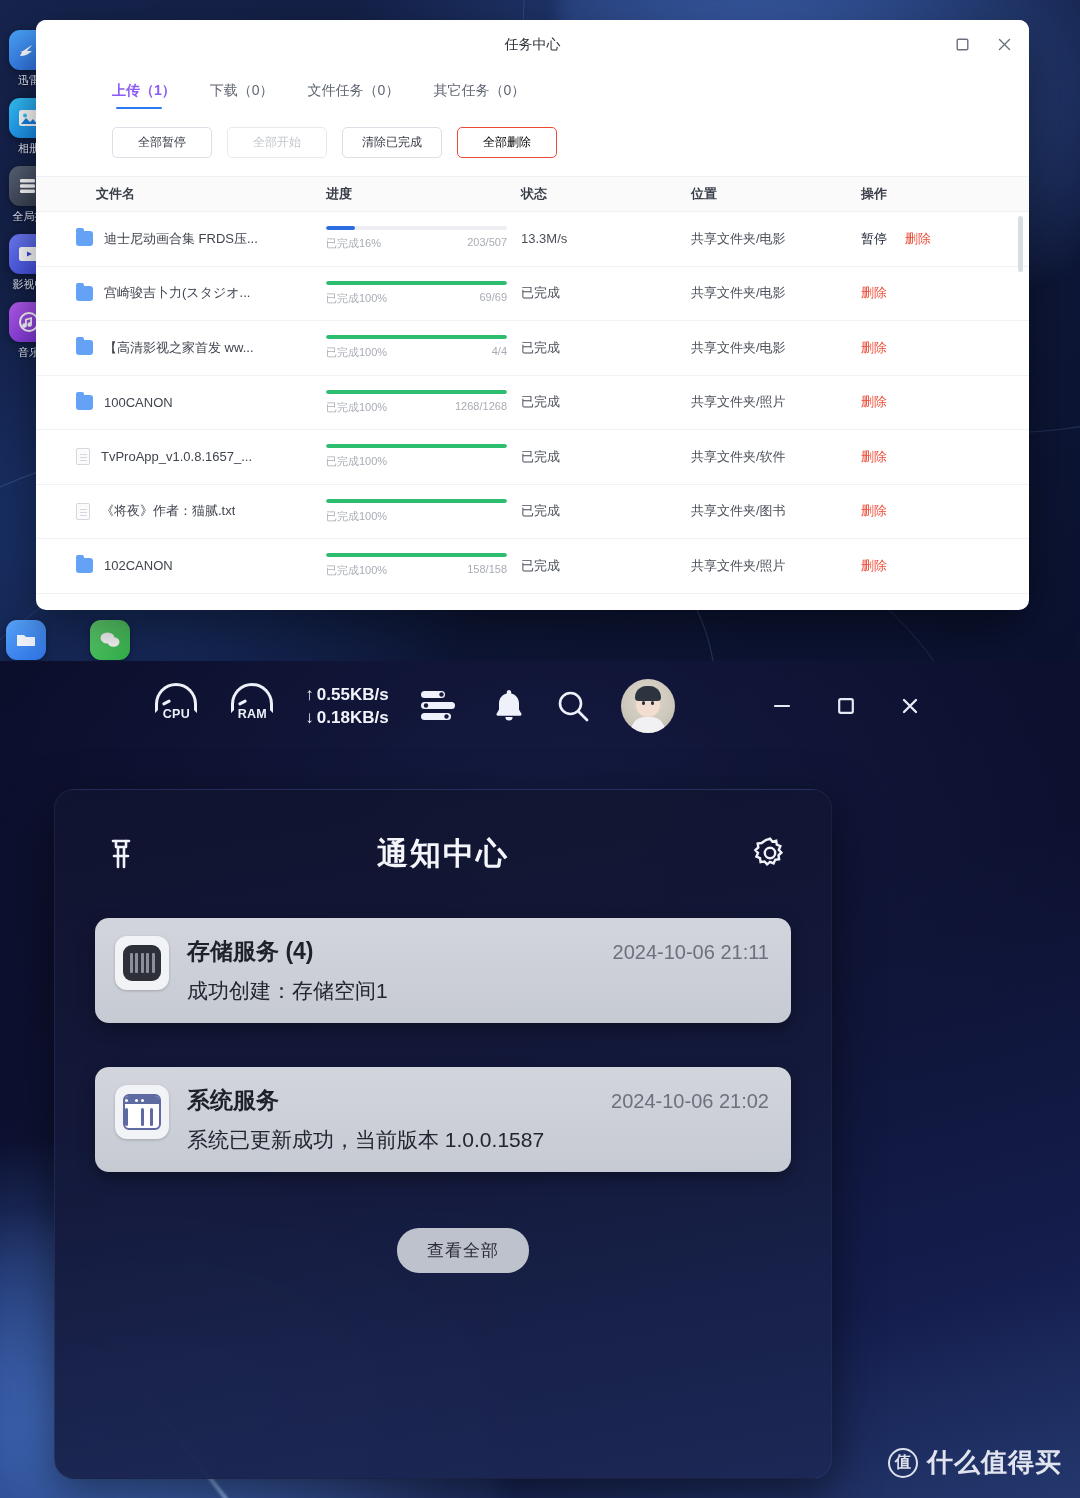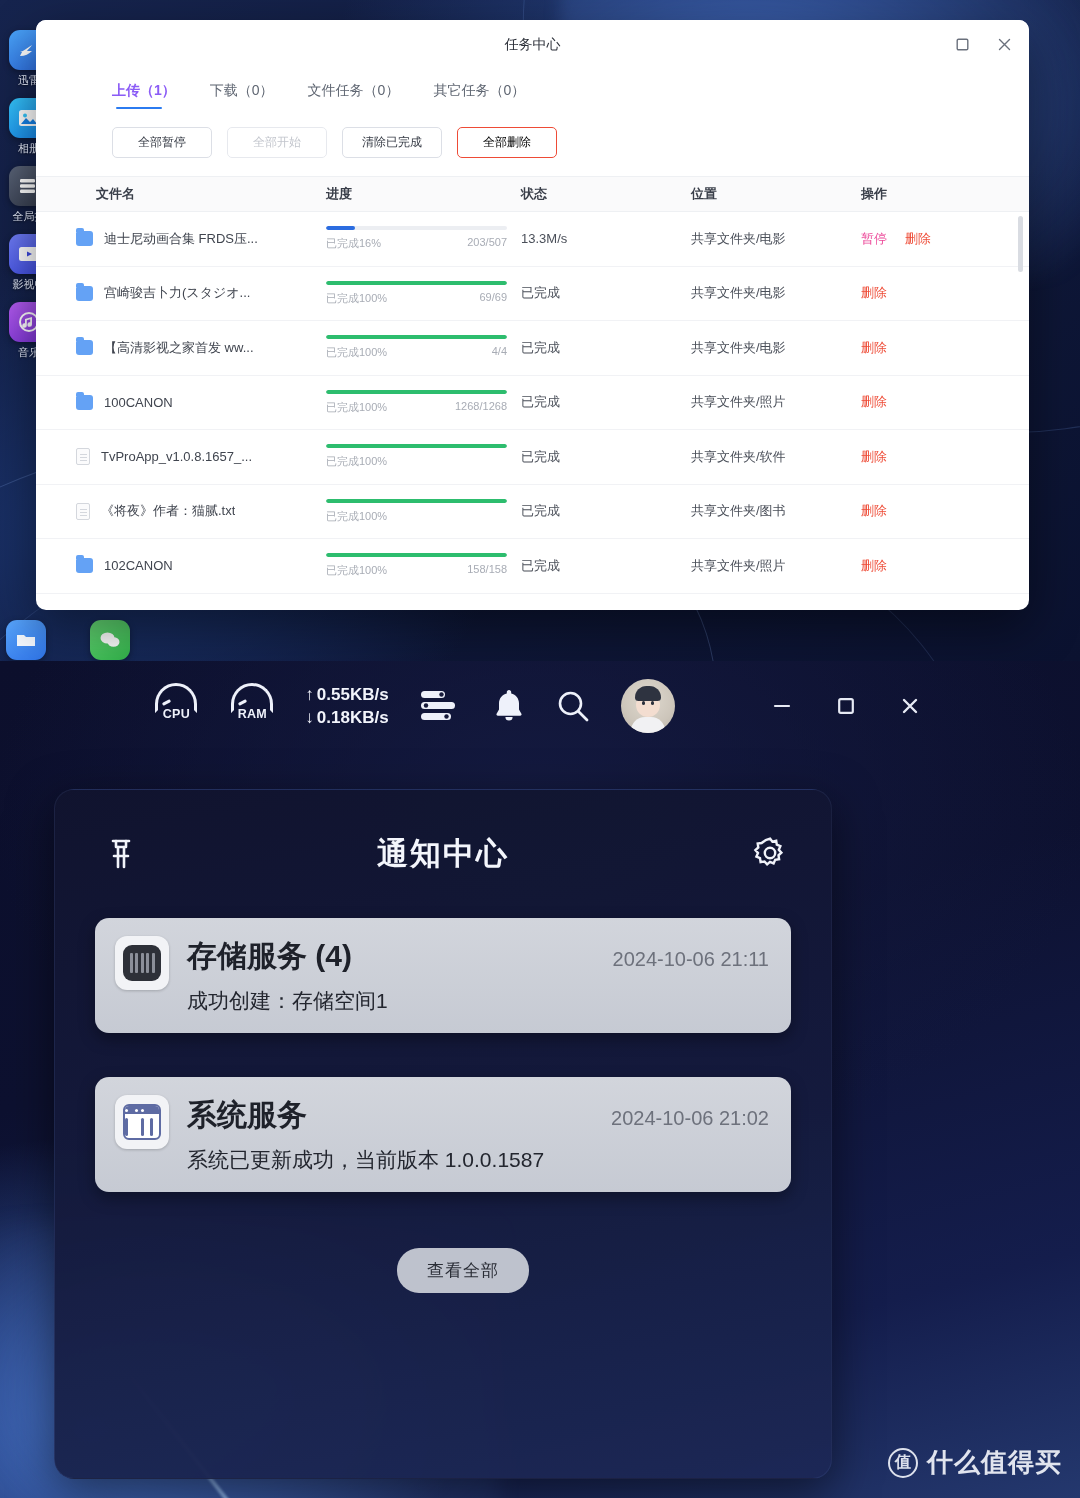--- a/index.html
+++ b/index.html
@@ -133,21 +133,21 @@
     content: ""; position: absolute; left: 3px; top: 5px; width: 7px; height: 1.2px;
     background: #d4d7dd; box-shadow: 0 3px 0 #d4d7dd, 0 6px 0 #d4d7dd;
   }
   .fname { color: #40454f; overflow: hidden; text-overflow: ellipsis; white-space: nowrap; max-width: 208px; }
 
   .pbar-wrap { width: 181px; }
   .pbar { width: 100%; height: 4px; border-radius: 3px; background: #eceef2; overflow: hidden; }
   .pbar > i { display: block; height: 100%; border-radius: 3px; }
   .pmeta { display: flex; justify-content: space-between; margin-top: 6px; font-size: 11px; color: #a8acb5; }
 
-  .act-pause { color: #ec4899; }
+  .act-pause { color: #0f172a; }
   .act-del { color: #ee4b36; }
 
   #tc-scrollbar {
     position: absolute; right: 6px; top: 40px; width: 5px; height: 56px;
     background: #d9dce2; border-radius: 3px;
   }
 
   
   #bottom-half {
     position: absolute; left: 0; top: 661px; width: 1080px; height: 837px;
@@ -255,21 +255,21 @@
   .n-sys .dot:nth-of-type(1) { left: 4px; }
   .n-sys .dot:nth-of-type(2) { left: 10px; }
   .n-sys .dot:nth-of-type(3) { left: 16px; }
   .n-sys .sl { position: absolute; top: 12px; width: 3px; height: 18px; background: #5e6ba3; border-radius: 2px; }
   .n-sys .sl:nth-of-type(4) { left: 7px; }
   .n-sys .sl:nth-of-type(5) { left: 16px; }
   .n-sys .sl:nth-of-type(6) { left: 25px; }
 
   .n-body { flex: 1; min-width: 0; }
   .n-row1 { display: flex; align-items: baseline; justify-content: space-between; }
-  .n-title { font-size: 30px; font-weight: 700; color: #1e212a; }
+  .n-title { font-size: 23px; font-weight: 700; color: #1e212a; }
   .n-time { font-size: 20px; color: #6d717c; white-space: nowrap; }
   .n-text { font-size: 21px; color: #23262f; margin-top: 10px; }
 
   #view-all-wrap { display: flex; justify-content: center; margin-top: 56px; padding-left: 40px; }
   #view-all {
     padding: 11px 30px; border-radius: 22px;
     background: rgba(214,217,224,0.88); color: #2a2d36;
     font-size: 17px; letter-spacing: 1px;
   }
 

